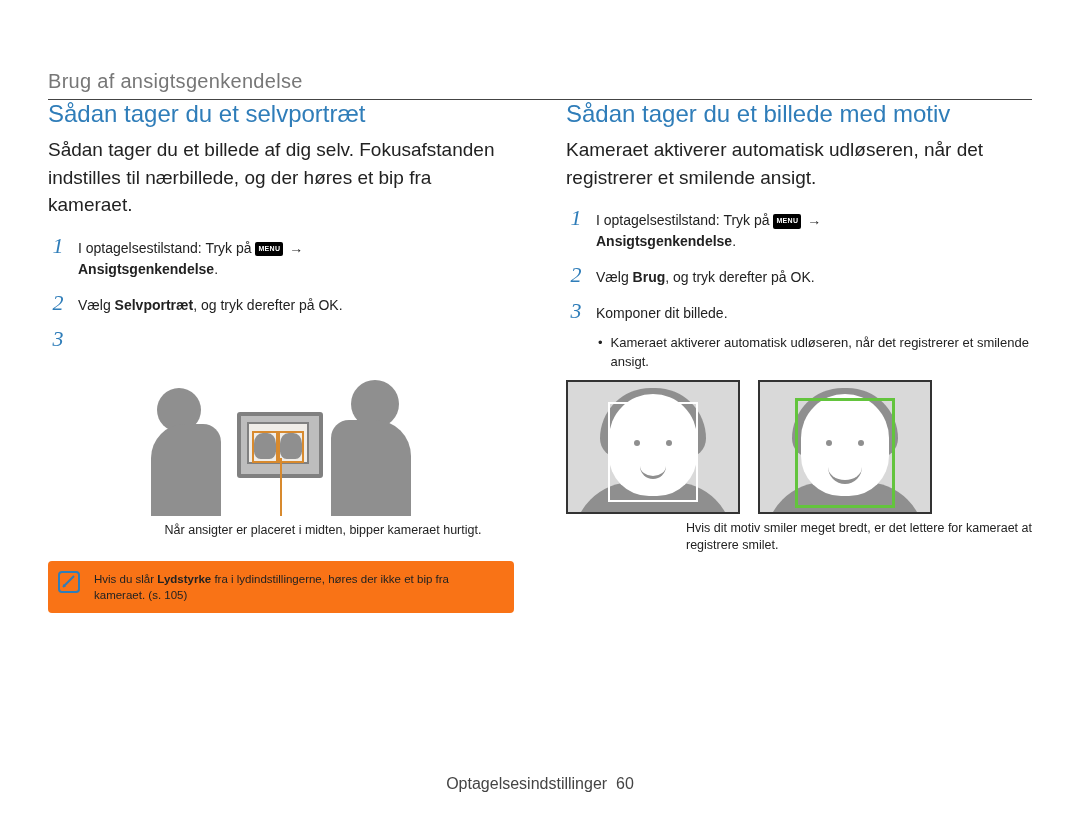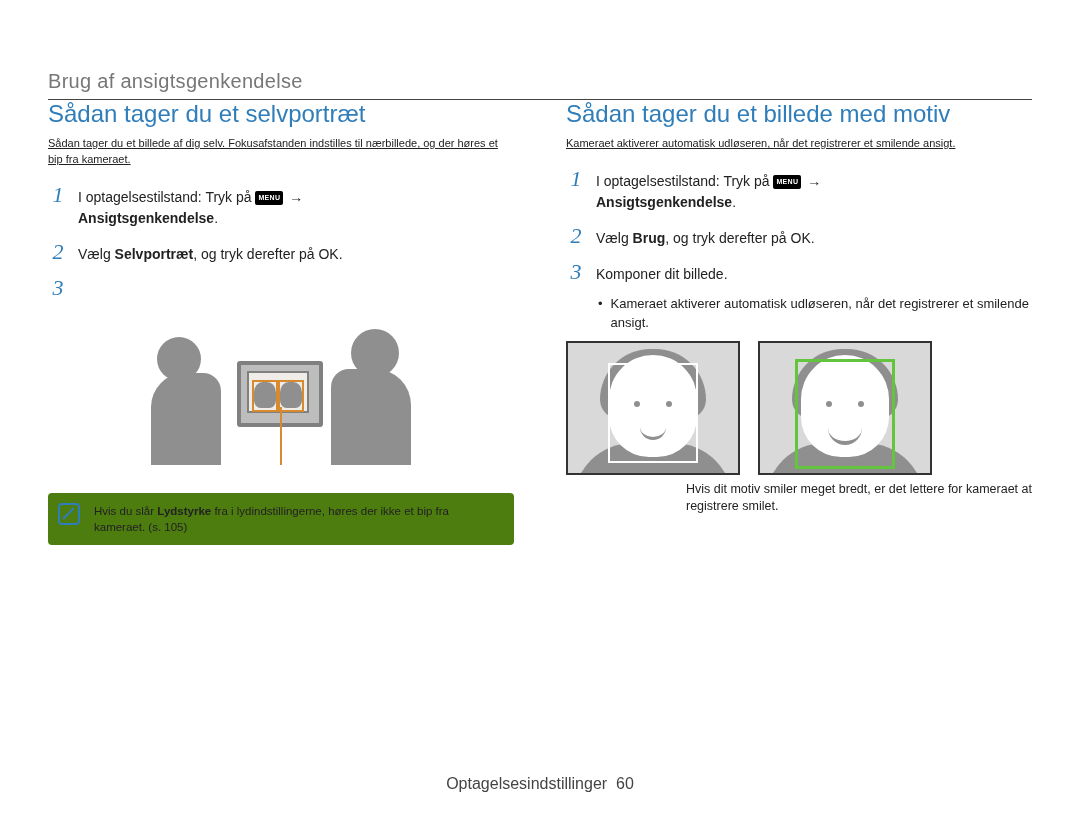--- a/index.html
+++ b/index.html
@@ -29,25 +29,24 @@
     flex: 1;
     min-width: 0;
   }
   .section-title {
     color: #2f7db9;
     font-size: 24px;
     font-weight: 400;
     margin: 0 0 8px 0;
   }
   .intro {
-    font-size: 11px;
+    font-size: 19px;
     line-height: 1.45;
     color: #222;
     margin-bottom: 14px;
-    text-decoration: underline;
   }
   .step {
     display: flex;
     gap: 10px;
     margin-bottom: 10px;
     align-items: baseline;
   }
   .step-num {
     color: #2f7db9;
     font-size: 22px;
@@ -163,21 +162,21 @@
   }
   .caption {
     font-size: 12.5px;
     color: #222;
     line-height: 1.4;
     text-align: left;
     margin-left: 84px;
   }
   .note-box {
     margin-top: 22px;
-    background: #4d7c0f;
+    background: #f97316;
     border-radius: 4px;
     padding: 10px 14px 10px 46px;
     position: relative;
     font-size: 11.5px;
     line-height: 1.4;
     color: #222;
   }
   .note-icon {
     position: absolute;
     left: 10px; top: 10px;
@@ -331,20 +330,21 @@
         <div class="camera">
           <div class="camera-inner">
             <div class="faceA"></div>
               <div class="faceB"></div>
             <div class="frame fA"></div>
             <div class="frame fB"></div>
           </div>
         </div>
         <div class="pointer-line"></div>
       </div>
+      <div class="caption">Når ansigter er placeret i midten, bipper kameraet hurtigt.</div>
     </div>
 
     <div class="note-box">
       <div class="note-icon">
         <svg viewBox="0 0 18 18">
             <path d="M3 14 L14 3" stroke="#2f7db9" stroke-width="2" fill="none"></path>
             <path d="M3 14 L3 11 L6 14 Z" fill="#2f7db9"></path>
           </svg>
       </div>
       <span>Hvis du slår </span><span class="bold" style="font-weight:700">Lydstyrke</span><span> fra i lydindstillingerne, høres der ikke et bip fra kameraet. (s. 105)</span>

